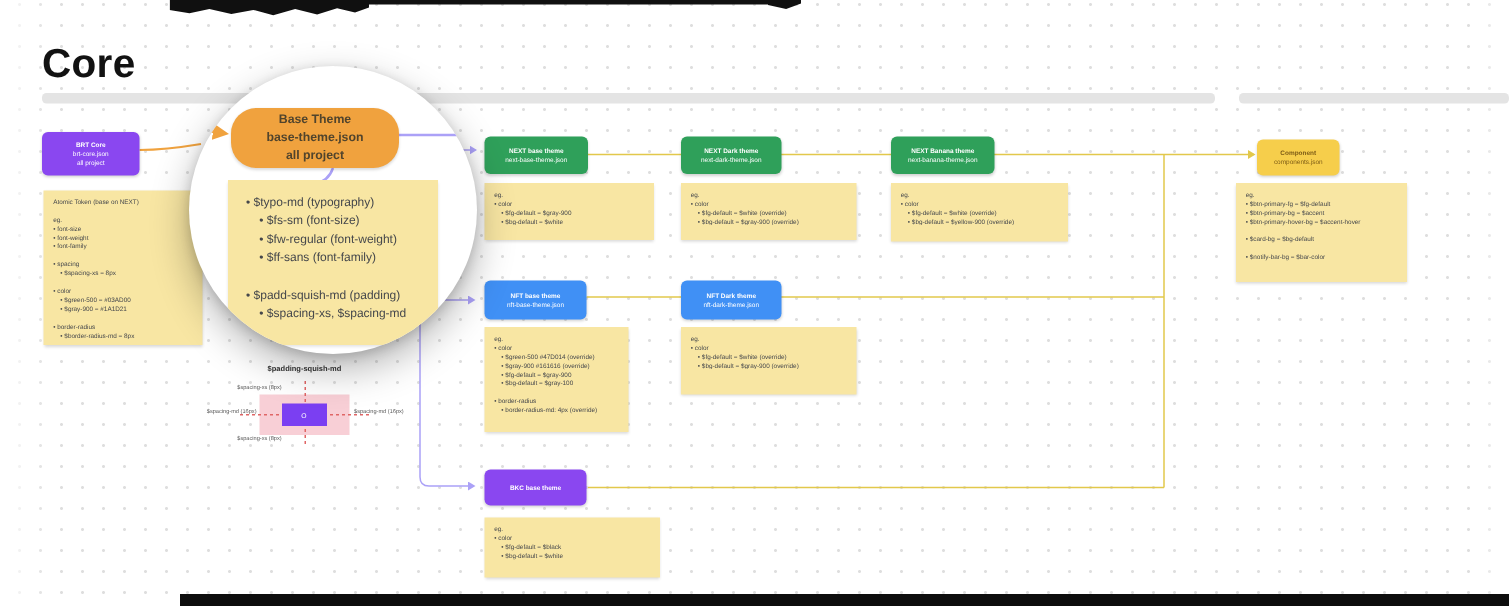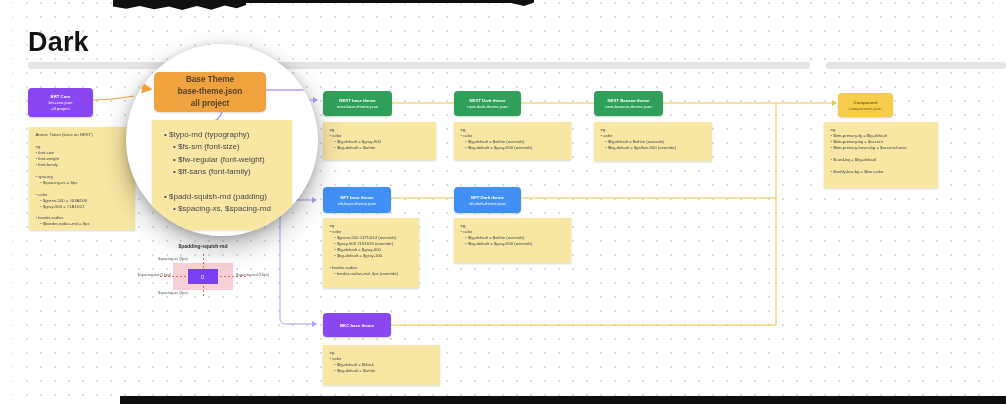--- a/index.html
+++ b/index.html
@@ -38,21 +38,21 @@
   svg.connectors{position:absolute;left:0;top:0;}
   .lav{stroke:#ABA1F7;stroke-width:1;fill:none;}
   .yel{stroke:#E2C84B;stroke-width:1;fill:none;}
   .org{stroke:#F0A23E;stroke-width:1.2;fill:none;}
 
   
   .magnifier{position:absolute;left:126px;top:44px;width:192px;height:192px;border-radius:50%;
       background:#fff;box-shadow:0 10px 26px rgba(0,0,0,.30),0 2px 8px rgba(0,0,0,.16);
       overflow:hidden;}
   .mag-box{position:absolute;left:28px;top:28px;width:112px;height:40px;background:#F0A23E;
-      border-radius:5px;display:flex;flex-direction:column;justify-content:center;align-items:center;
+      border-radius:17px;display:flex;flex-direction:column;justify-content:center;align-items:center;
       text-align:center;font-size:8.2px;line-height:1.45;font-weight:700;color:#51442c;
       box-shadow:0 1px 2px rgba(0,0,0,.15);}
   .mag-note{position:absolute;left:26px;top:76px;width:140px;height:110px;background:#F8E6A3;
       font-size:8px;line-height:1.55;color:#45474b;white-space:pre-wrap;
       padding:9px 6px 6px 12px;box-sizing:border-box;box-shadow:0 1px 2px rgba(0,0,0,.12);}
 
   
   .pd-title{position:absolute;left:147px;top:243px;width:112px;text-align:center;
       font-size:10px;font-weight:700;color:#333;transform:scale(.5);transform-origin:50% 0;}
   .pd-pink{position:absolute;left:173px;top:263px;width:60px;height:27px;background:#F8CFD6;}
@@ -95,21 +95,21 @@
     <path class="yel" d="M392 103 H836" marker-end="url(#arrY)"></path>
     <path class="yel" d="M391 198 H776"></path>
     <path class="yel" d="M392 325 H776"></path>
     <path class="yel" d="M776 325 V103"></path>
     <path class="lav" d="M268 100 H317" marker-end="url(#arrL)"></path>
     <path class="lav" d="M280 104 V318 Q280 324 286 324 H316" marker-end="url(#arrL)"></path>
     <path class="lav" d="M280 200 H316" marker-end="url(#arrL)"></path>
     <path class="org" d="M93 100 C110 100 122 98 134 96"></path>
   </svg>
 
-  <div class="heading" style="left:28px;top:27px">Dark</div>
+  <div class="heading" style="left:28px;top:27px">Core</div>
   <div class="bar" style="left:28px;top:62px;width:782px"></div>
   <div class="bar" style="left:826px;top:62px;width:180px"></div>
 
   <div class="chip purple" style="left:28px;top:88px;width:65px;height:29px">
     <div class="chip-inner">
       <span class="chip-title">BRT Core</span>
       <span>brt-core.json</span>
       <span>all project</span>
     </div>
   </div>

